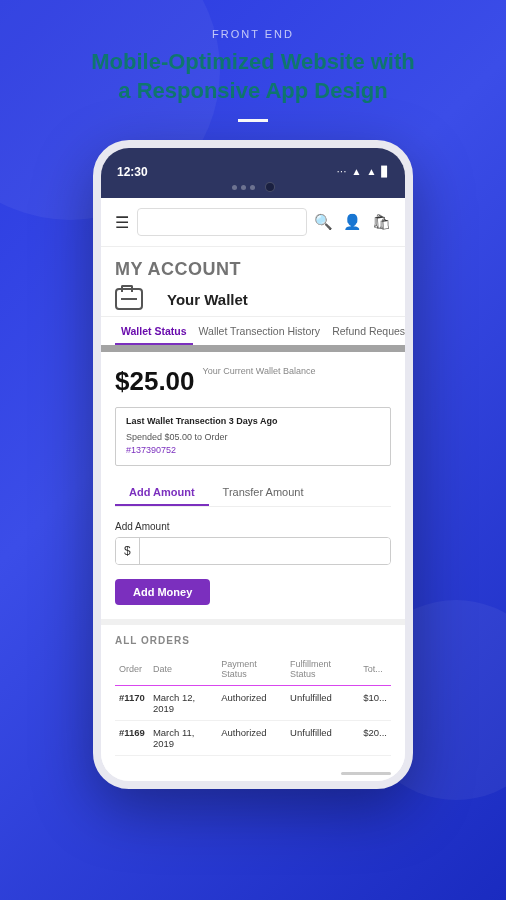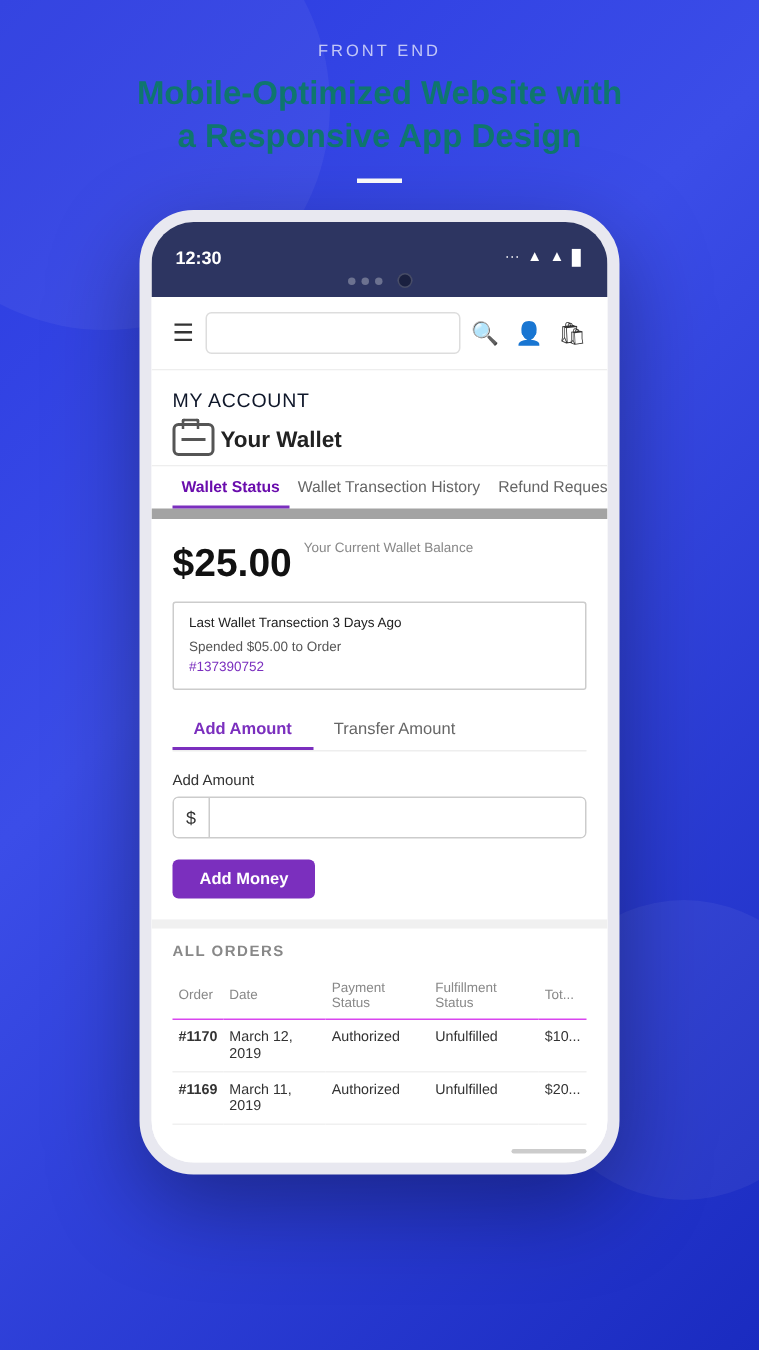--- a/index.html
+++ b/index.html
@@ -158,30 +158,30 @@
       color: #333;
     }
 
     
     .page-header {
       background: #fff;
       padding: 12px 14px 0;
       border-bottom: 1px solid #eee;
     }
     .page-header .my-account {
-      font-size: 13px;
-      font-weight: 400;
-      color: #0f172a;
+      font-size: 18px;
+      font-weight: 700;
+      color: #737373;
       letter-spacing: 0.5px;
       margin-bottom: 8px;
     }
     .wallet-title-row {
       display: flex;
       align-items: center;
-      gap: 4px;
+      gap: 24px;
       padding-bottom: 6px;
     }
     .wallet-icon-box {
       width: 28px;
       height: 22px;
       border: 2px solid #555;
       border-radius: 4px;
       display: flex;
       align-items: center;
       justify-content: center;
@@ -266,21 +266,21 @@
     .last-transaction {
       border: 1px solid #ccc;
       border-radius: 2px;
       padding: 7px 10px;
       margin-bottom: 14px;
       font-size: 9px;
       color: #444;
       line-height: 1.5;
     }
     .last-transaction .tx-title {
-      font-weight: 400;
+      font-weight: 700;
       margin-bottom: 2px;
       color: #222;
     }
     .last-transaction .tx-detail {
       color: #555;
     }
     .last-transaction .tx-link {
       color: #7b2fbe;
     }
 

